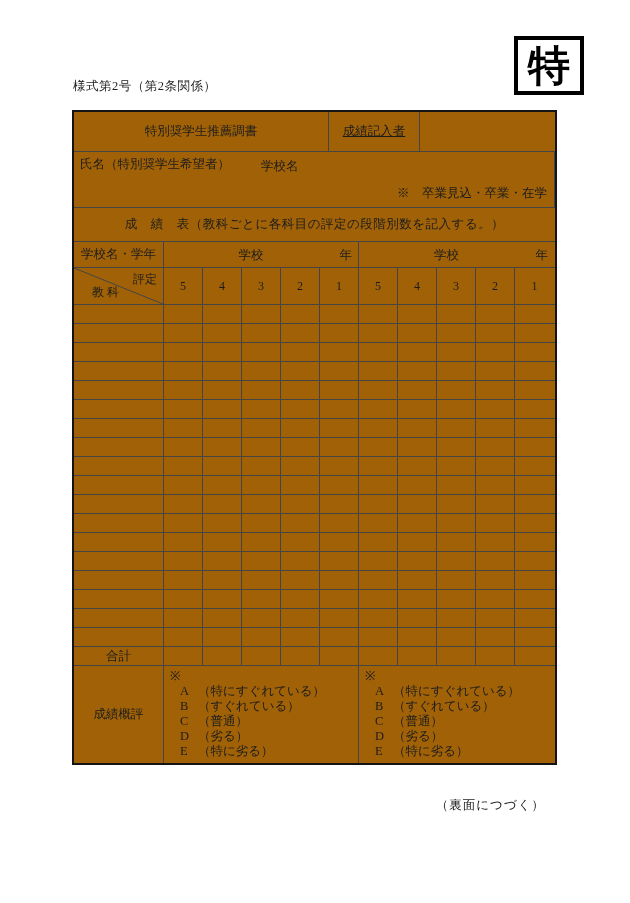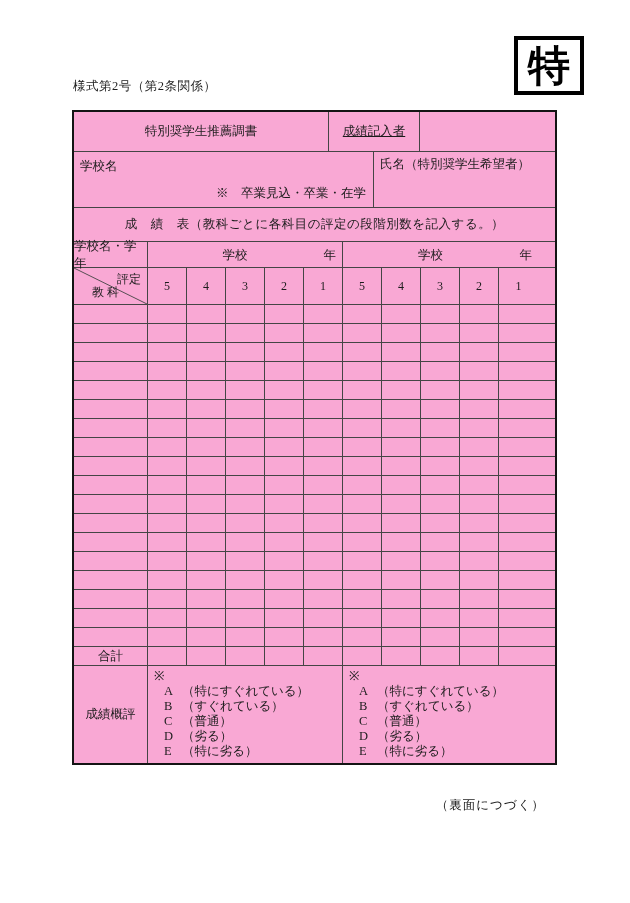--- a/index.html
+++ b/index.html
@@ -12,39 +12,39 @@
   .stamp{
     position:absolute;left:514px;top:36px;width:70px;height:59px;
     border:4px solid #000;box-sizing:border-box;
     display:flex;align-items:center;justify-content:center;
     font-family:"Liberation Sans","DejaVu Sans",sans-serif;
     font-weight:bold;font-size:42px;color:#000;line-height:1;
   }
   .form{
     position:absolute;left:72px;top:110px;width:485px;height:655px;
     border:2px solid #141414;box-sizing:border-box;
-    display:flex;flex-direction:column;background:#f9a8d4;
+    display:flex;flex-direction:column;background:#a16207;
   }
   .trow{display:flex;border-bottom:1px solid #454545;box-sizing:border-box;flex-shrink:0;}
   .cell{border-right:1px solid #454545;box-sizing:border-box;position:relative;}
   .cell.last{border-right:none;}
   .center{display:flex;align-items:center;justify-content:center;}
   .row-a{height:40px;}
   .a1{width:255px;}
   .a2{width:91px;text-decoration:underline;}
   .a3{flex:1;}
   .row-b{height:56px;}
   .b1{width:300px;}
   .b2{flex:1;}
   .school-label{padding:6px 0 0 6px;}
   .status-note{position:absolute;right:7px;bottom:5px;}
   .name-label{padding:4px 0 0 6px;}
   .row-c{height:34px;justify-content:center;align-items:center;display:flex;letter-spacing:.5px;}
   .row-d{height:26px;}
-  .labelcol{width:74px;}
+  .labelcol{width:90px;}
   .group{width:195px;font-family:Liberation Mono, monospace;}
   .g-school{position:absolute;left:0;right:20px;top:50%;transform:translateY(-50%);text-align:center;}
   .g-year{position:absolute;right:6px;top:50%;transform:translateY(-50%);}
   .row-e{height:37px;}
   .diag svg{position:absolute;left:0;top:0;width:100%;height:100%;display:block;}
   .diag-top{position:absolute;top:3px;right:6px;font-size:12px;}
   .diag-bottom{position:absolute;bottom:3px;left:6px;font-size:12px;margin-left:12px;}
   .gcell{width:39px;display:flex;align-items:center;justify-content:center;font-size:12px;}
   .frow{height:19px;}
   .row-h{flex:1;border-bottom:none;}
@@ -62,26 +62,26 @@
 
 <div class="form">
 
   <div class="trow row-a">
     <div class="cell a1 center">特別奨学生推薦調書</div>
     <div class="cell a2 center">成績記入者</div>
     <div class="cell a3 last"></div>
   </div>
 
   <div class="trow row-b">
+    <div class="cell b2 last">
+      <div class="name-label">氏名（特別奨学生希望者）</div>
+    </div>
     <div class="cell b1">
       <div class="school-label">学校名</div>
       <div class="status-note">※　卒業見込・卒業・在学</div>
-    </div>
-    <div class="cell b2 last">
-      <div class="name-label">氏名（特別奨学生希望者）</div>
     </div>
   </div>
 
   <div class="trow row-c">成　績　表（教科ごとに各科目の評定の段階別数を記入する。）</div>
 
   <div class="trow row-d">
     <div class="cell labelcol center">学校名・学年</div>
     <div class="cell group">
       <span class="g-school">学校</span>
       <span class="g-year">年</span>

